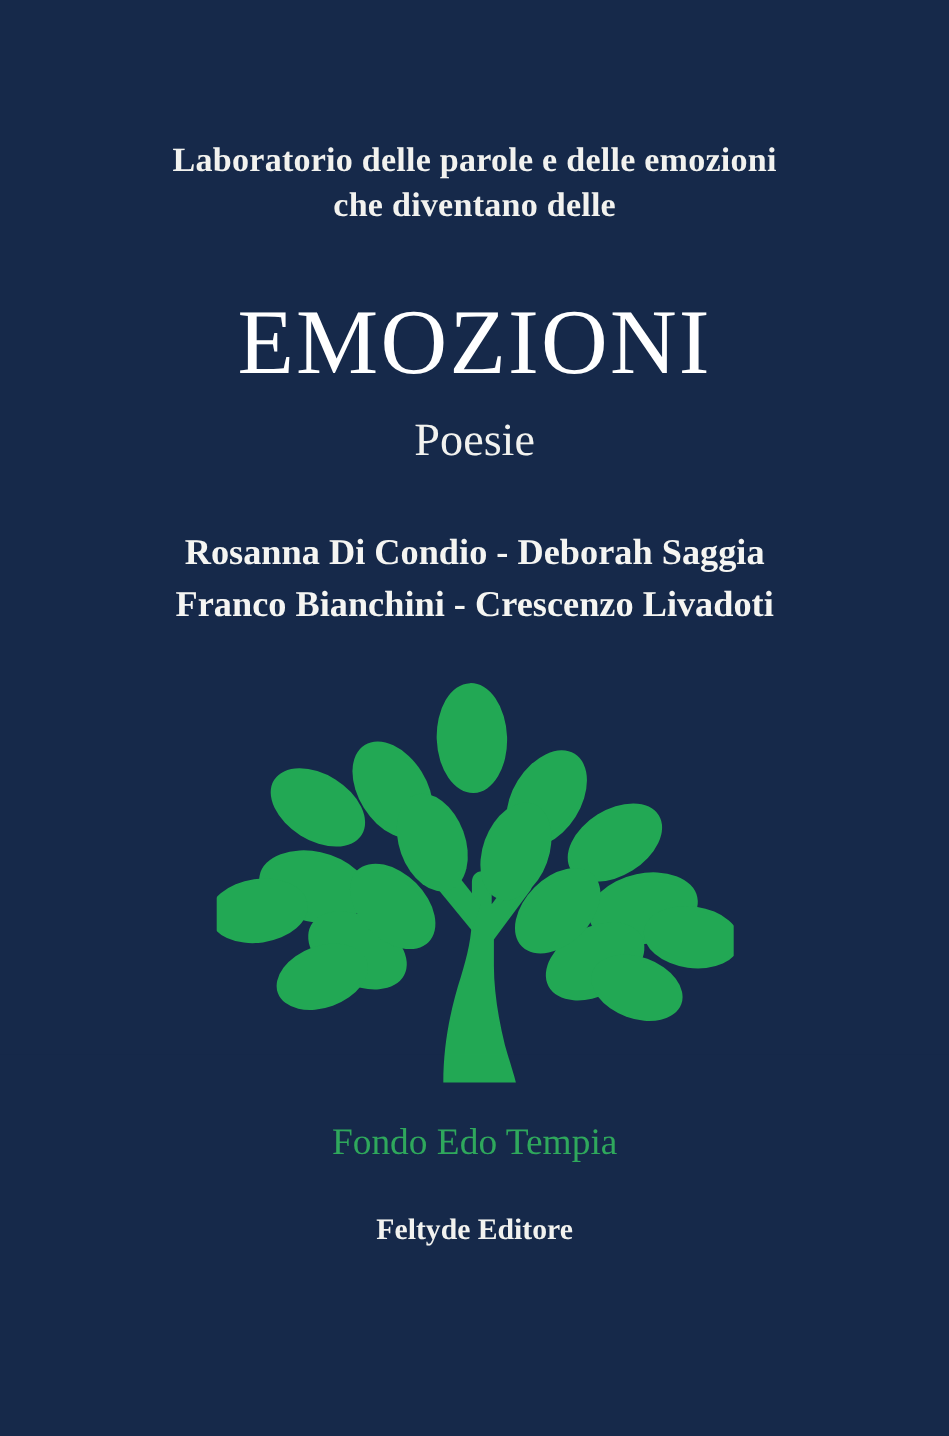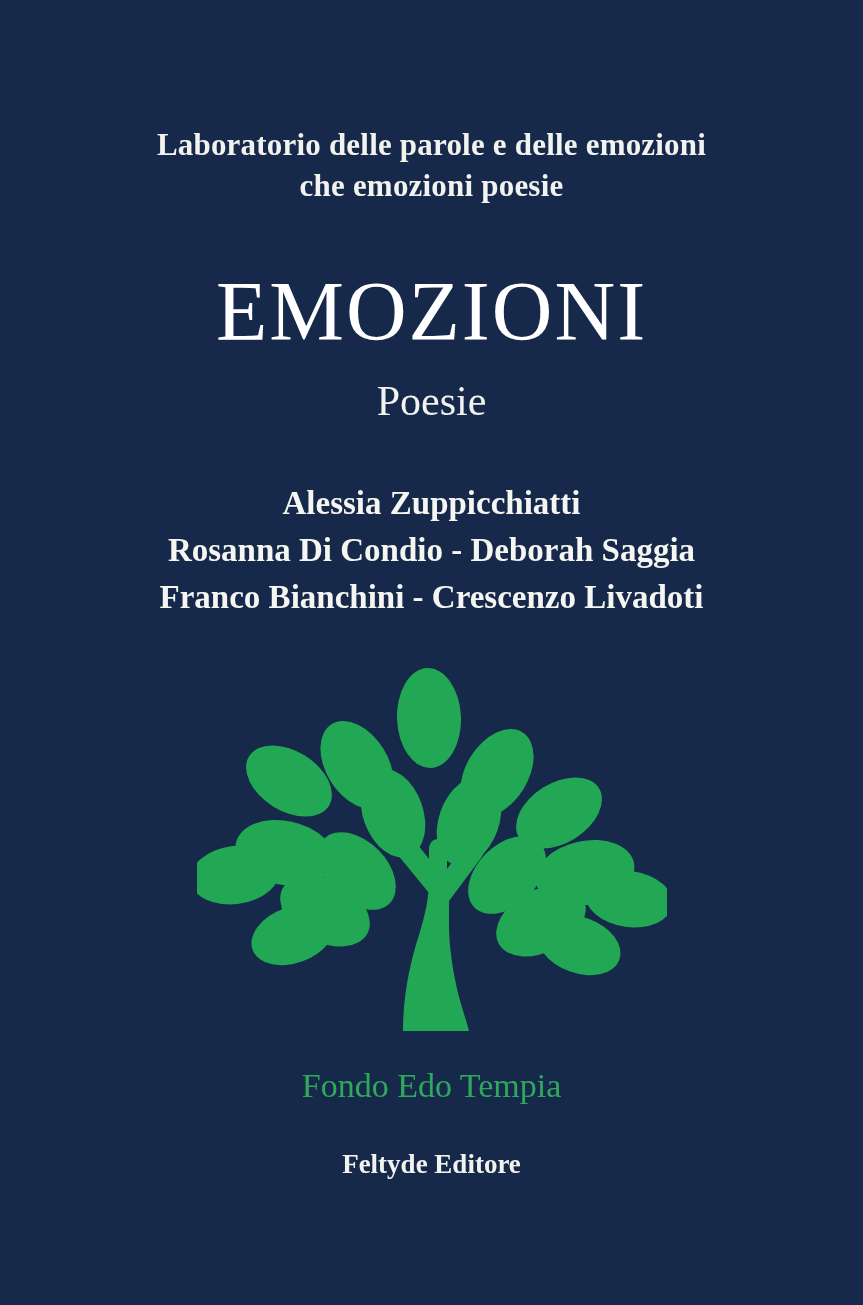--- a/index.html
+++ b/index.html
@@ -86,29 +86,28 @@
     line-height: 1;
   }
 </style>
 </head>
 <body>
 
 <div class="cover">
 
   <div class="subtitle-top">
     <span class="line">Laboratorio delle parole e delle emozioni</span>
-    <span class="line">che emozioni poesie</span>
+    <span class="line">che diventano delle</span>
   </div>
 
   <div class="main-title">EMOZIONI</div>
 
   <div class="genre">Poesie</div>
 
   <div class="authors">
-    <span class="line">Alessia Zuppicchiatti</span>
     <span class="line">Rosanna  Di Condio - Deborah Saggia</span>
     <span class="line">Franco Bianchini - Crescenzo Livadoti</span>
   </div>
 
   <div class="tree-wrap">
     <svg width="470" height="378" viewBox="0 0 470 378">
       <g fill="#22a854">
 
         <path d="M206 368 C206 332, 213 300, 222 272 C228 252, 232 236, 232 216
                  L232 186 C232 180, 236 176, 241 176 C246 176, 250 180, 250 186

